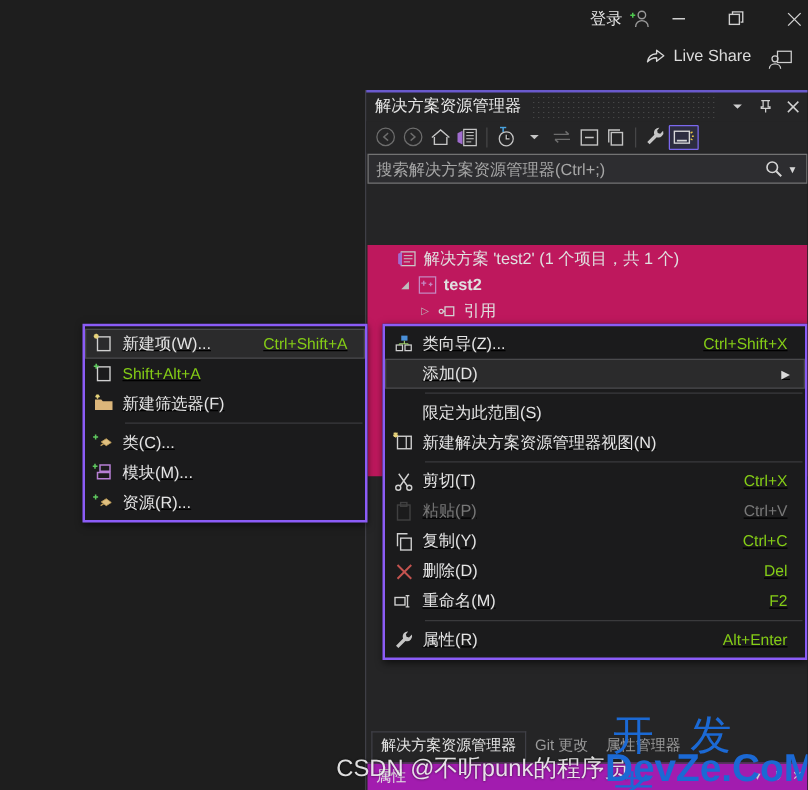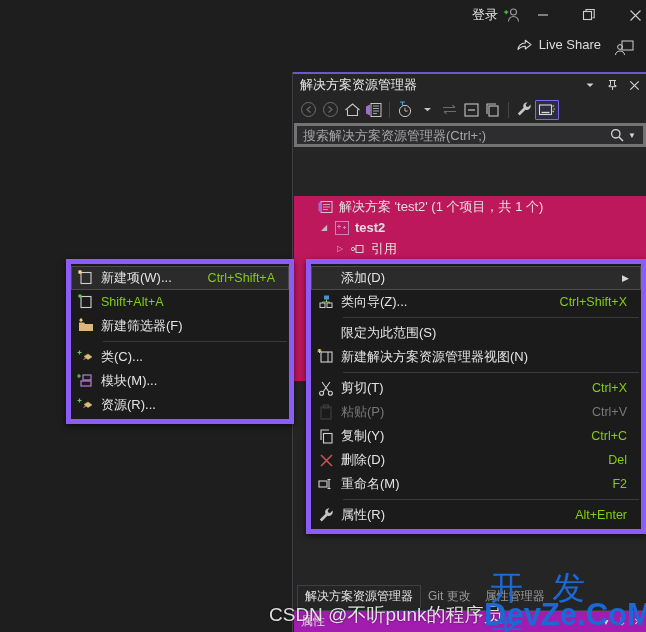--- a/index.html
+++ b/index.html
@@ -93,21 +93,21 @@
   }
   .tb-icon.dim { color: #6d6d6d; }
   .tb-sep { width: 1px; height: 16px; background: #464647; margin: 0 4px; }
   .tb-icon.active {
     border: 1px solid #7b68ee; background: #2d2d40;
     width: 24px; height: 20px; border-radius: 1px;
   }
 
   .panel-search {
     position: absolute; left: 1px; top: 51px; width: 352px; height: 24px;
-    background: #2d2d30; border: 3px solid #737373;
+    background: #2d2d30; border: 1px solid #737373;
     display: flex; align-items: center;
   }
   .panel-search input {
     flex: 1; background: transparent; border: 0; outline: none;
     color: #b8b8b8; font-size: 13px; padding-left: 6px;
     font-family: "Liberation Sans", sans-serif;
   }
   .panel-search input::placeholder { color: #a6a6a6; }
   .search-ico { color: #d6d6d6; width: 22px; display:flex; align-items:center; justify-content:center;}
   .search-caret { color: #d6d6d6; font-size: 8px; padding-right: 7px; }
@@ -146,24 +146,25 @@
     display: flex; align-items: center;
   }
   .prop-title { color: #e0e0e0; font-size: 12px; margin-left: 7px; }
   .prop-btns { margin-left:auto; display:flex; align-items:center; }
   .prop-btn { width:16px; text-align:center; color:#d0d0d0; font-size:10px; }
 
   
   .menu {
     position: absolute;
     background: #1b1b1c;
-    border: 5px solid #8b5cf6;
+    border: 2px solid #8b5cf6;
     box-shadow: 0 2px 6px rgba(0,0,0,.6);
     padding: 2px 0;
     z-index: 40;
+    text-decoration: underline;
   }
   #menu-add { left: 306px; top: 259px; width: 340px; }
   #menu-new { left: 66px; top: 259px; width: 228px; }
 
   .mi {
     position: relative; display: flex; align-items: center;
     height: 24px; color: #e4e4e4; font-size: 13px; white-space: nowrap;
   }
   .mi.hl { background: #2b2b2c; outline: 1px solid #4a4a4c; outline-offset: -1px; }
   .mi.disabled { color: #787878; }
@@ -427,37 +428,37 @@
       <div class="prop-btns">
         <span class="prop-btn">▾</span>
         <span class="prop-btn">⇩</span>
         <span class="prop-btn">✕</span>
       </div>
     </div>
   </div>
 
   <div class="menu" id="menu-add">
 
-  <div class="mi hl">
-        <span class="mi-ico"></span>
-        <span class="mi-label">添加(D)</span>
-        <span class="mi-arrow">▶</span>
-      </div>
-      <div class="mi">
+  <div class="mi">
         <span class="mi-ico">
           <svg width="17" height="17" viewBox="0 0 17 17">
             <rect x="6" y="1.5" width="5" height="4" fill="#4a90d9"></rect>
             <rect x="2" y="9" width="5" height="4.5" fill="none" stroke="#d0d0d0" stroke-width="1"></rect>
             <rect x="9" y="9" width="5" height="4.5" fill="none" stroke="#d0d0d0" stroke-width="1"></rect>
             <path d="M8.5 5.5v2.5M4.5 8v1M11.5 8v1M4.5 8h7" stroke="#9acd6a" stroke-width=".9"></path>
           </svg>
         </span>
         <span class="mi-label">类向导(Z)...</span>
         <span class="mi-key">Ctrl+Shift+X</span>
       </div>
+      <div class="mi hl">
+        <span class="mi-ico"></span>
+        <span class="mi-label">添加(D)</span>
+        <span class="mi-arrow">▶</span>
+      </div>
       <div class="msep"></div>
       <div class="mi">
         <span class="mi-ico"></span>
         <span class="mi-label">限定为此范围(S)</span>
         <span class="mi-key"></span>
       </div>
       <div class="mi">
         <span class="mi-ico">
           <svg width="18" height="18" viewBox="0 0 18 18">
             <rect x="4" y="4" width="11" height="10" fill="none" stroke="#d0d0d0" stroke-width="1.1"></rect>

